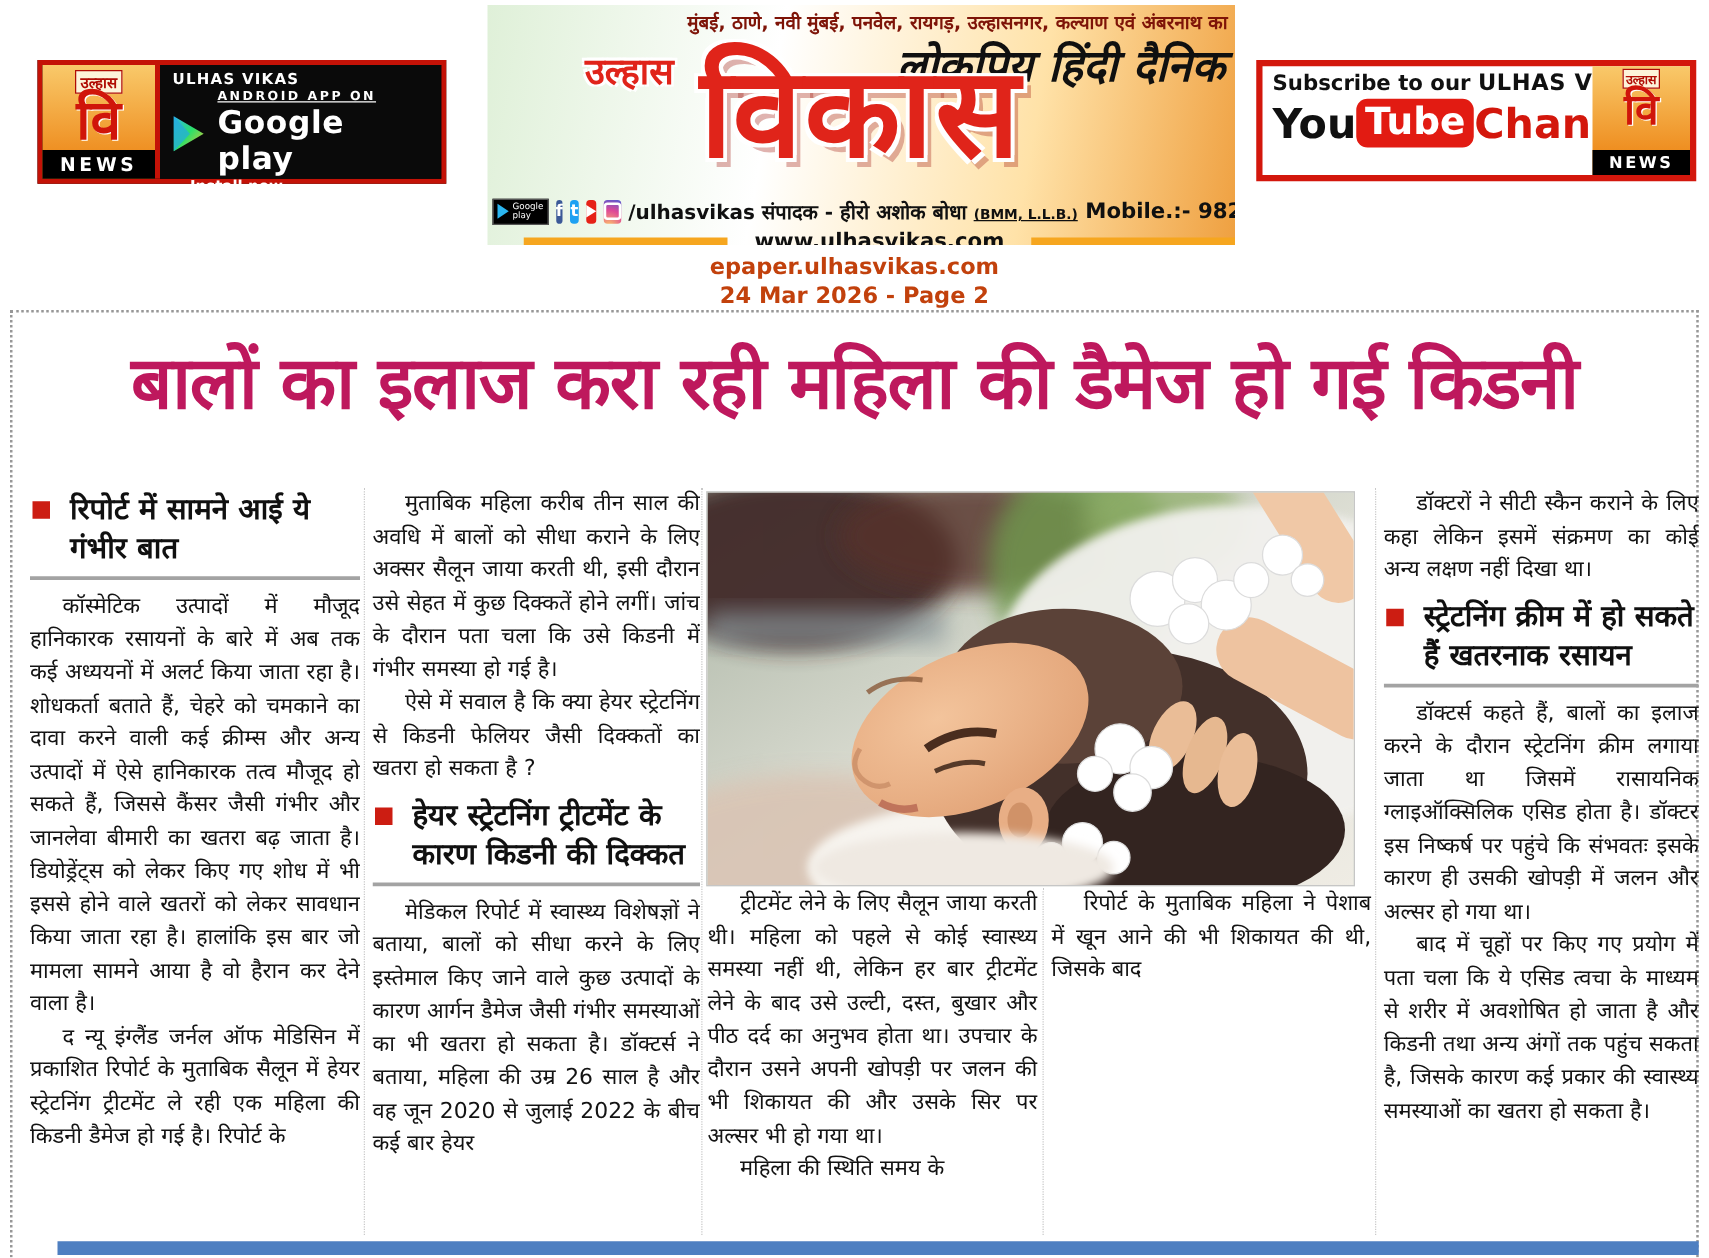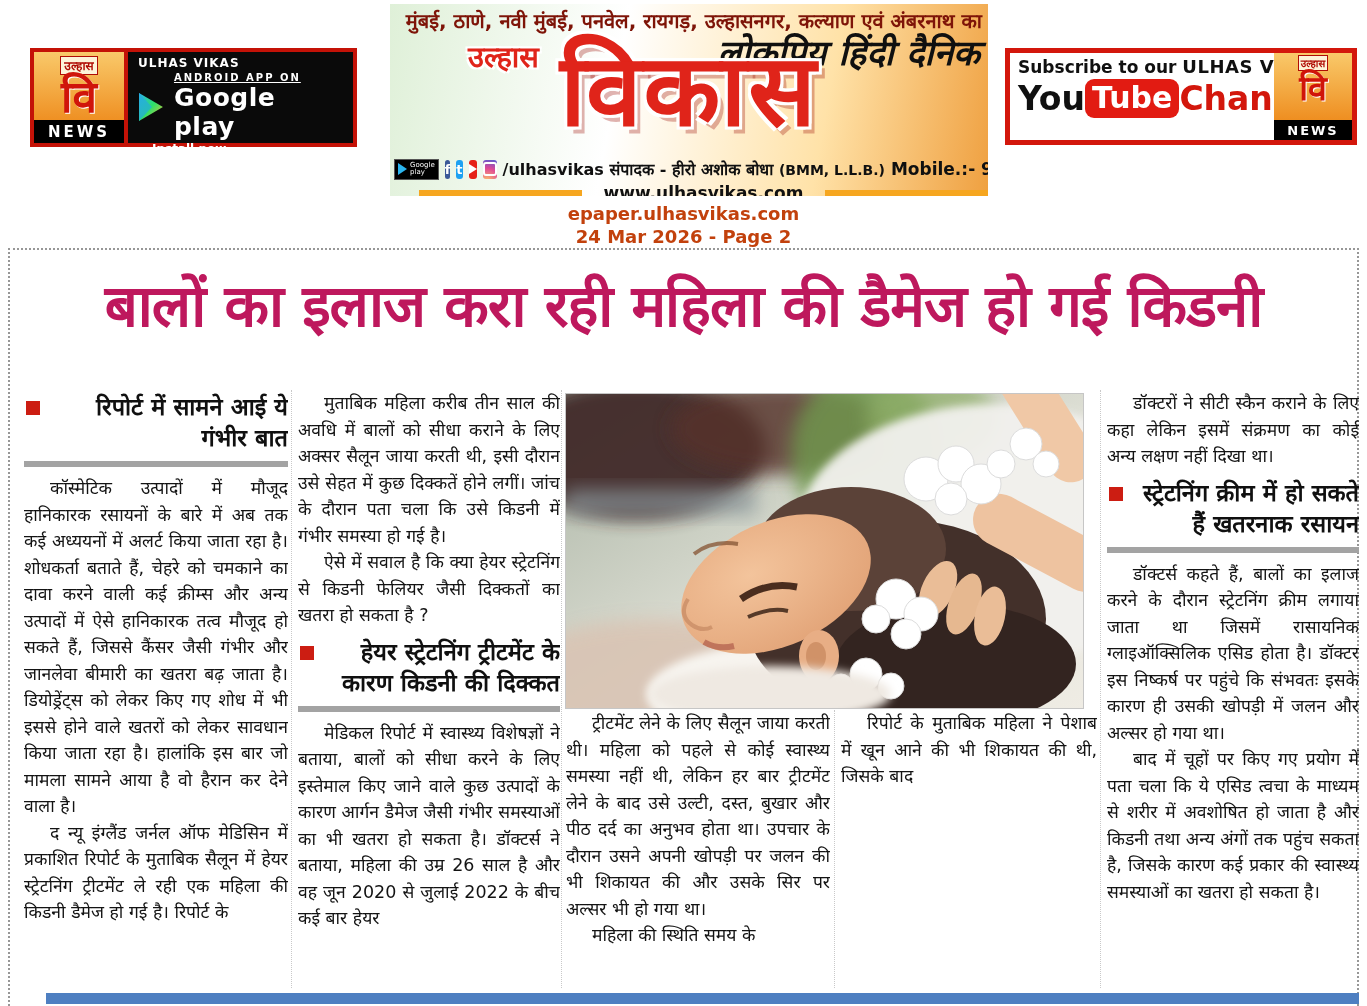--- a/index.html
+++ b/index.html
@@ -13,36 +13,36 @@
   .lb-logo .glyph{font-size:44px;font-weight:900;color:#d0150a;line-height:1.0;text-shadow:1px 1px 0 #fff;}
   .news-strip{position:absolute;left:0;bottom:0;width:100%;height:23px;background:#000;color:#fff;font-weight:800;font-size:15px;letter-spacing:3px;display:flex;align-items:center;justify-content:center;}
   .lb-app{flex:1;background:#0a0a0a;border-left:4px solid #c41207;padding:4px 8px 2px 10px;color:#fff;position:relative;box-sizing:border-box;}
   .lb-app .uv{font-size:12px;font-weight:800;letter-spacing:1px;}
   .lb-row{display:flex;align-items:center;gap:10px;margin-top:2px;}
   .gp-col .on{font-size:10px;letter-spacing:2px;font-weight:700;text-decoration:underline;}
   .gp-col .gp{font-size:25px;font-weight:600;letter-spacing:0.5px;}
   .install{font-size:12px;font-weight:800;margin:1px 0 0 14px;}
 
   .masthead{position:absolute;left:390px;top:4px;width:598px;height:192px;background:linear-gradient(100deg,#dff0d8 0%,#ffffff 38%,#ffe2a8 72%,#efa040 100%);overflow:hidden;}
-  .tag1{position:absolute;top:3px;right:6px;font-size:20px;font-weight:800;color:#7e1408;white-space:nowrap;}
+  .tag1{position:absolute;top:3px;right:6px;font-size:15px;font-weight:800;color:#7e1408;white-space:nowrap;}
   .tag2{position:absolute;top:24px;right:8px;font-size:35px;font-weight:800;color:#101010;font-style:italic;}
   .logo-small{position:absolute;top:32px;left:78px;font-size:29px;font-weight:900;color:#e0241a;text-shadow:-2px -2px 0 #fff,2px -2px 0 #fff,-2px 2px 0 #fff,2px 2px 0 #fff;}
   .logo-main{position:absolute;top:34px;left:0;width:100%;text-align:center;font-size:100px;line-height:1.06;font-weight:900;color:#e0241a;letter-spacing:2px;
     text-shadow:-3px -3px 0 #fff,3px -3px 0 #fff,-3px 3px 0 #fff,3px 3px 0 #fff,6px 7px 0 rgba(160,25,15,.33);}
   .social-row{position:absolute;left:4px;right:4px;top:153px;height:24px;display:flex;align-items:center;gap:6px;}
   .mini-gp{width:56px;height:21px;background:#000;color:#fff;display:flex;align-items:center;gap:3px;padding:0 3px;box-sizing:border-box;border:1px solid #555;}
   .mini-gp .tri{width:0;height:0;border-top:6px solid transparent;border-bottom:6px solid transparent;border-left:9px solid #2bb6f0;}
   .mini-gp .t{font-size:7px;line-height:1;}
   .sicon{width:19px;height:19px;border-radius:3px;display:flex;align-items:center;justify-content:center;color:#fff;font-weight:800;font-size:13px;line-height:1;}
   .fb{background:#3b5998;} .tw{background:#1da1f2;} .yt{background:#e62117;}
   .ig{background:radial-gradient(circle at 30% 110%,#fdc468,#df4996 55%,#4f5bd5);}
   .ig-ring{width:10px;height:10px;border:2px solid #fff;border-radius:3px;}
   .yt .tri{width:0;height:0;border-top:5px solid transparent;border-bottom:5px solid transparent;border-left:8px solid #fff;}
   .handle-line{font-size:16px;font-weight:800;color:#101010;white-space:nowrap;}
-  .handle-line .deg{font-size:14px;font-weight:700;}
+  .handle-line .deg{font-size:11px;font-weight:700;text-decoration:underline;}
   .mobile{margin-left:auto;font-size:17px;font-weight:800;color:#101010;white-space:nowrap;}
   .site-bar{position:absolute;left:0;right:0;top:179px;display:flex;align-items:center;justify-content:center;gap:22px;padding-left:29px;}
   .orange-bar{width:175px;height:7px;background:#f6a61f;}
   .site-url{font-size:17px;font-weight:800;color:#101010;}
 
   .right-badge{position:absolute;left:1005px;top:48px;width:352px;height:97px;border:5px solid #d3170c;background:#fff;display:flex;box-sizing:border-box;}
   .rb-text{flex:1;padding:3px 4px 0 8px;overflow:hidden;}
   .rb-line1{font-size:17px;font-weight:700;color:#101010;white-space:nowrap;}
   .rb-line1 b{font-size:18px;font-weight:900;letter-spacing:0.5px;}
   .rb-line2{display:flex;align-items:center;gap:0;margin-top:2px;}
@@ -59,21 +59,21 @@
   
   .article{position:absolute;left:8px;top:248px;width:1351px;height:758px;border:2px dotted #979797;border-bottom:none;box-sizing:border-box;}
   .headline{margin-top:24px;text-align:center;font-size:58px;line-height:1.12;font-weight:800;color:#be185d;letter-spacing:-1px;padding:0 20px;}
   .col{position:absolute;overflow:hidden;font-size:17.5px;line-height:26.5px;color:#131313;}
   .col1{left:14px;top:140px;width:264px;height:598px;}
   .col2{left:288px;top:140px;width:262px;height:598px;}
   .col3{left:556px;top:460px;width:264px;height:278px;}
   .col4{left:831px;top:460px;width:256px;height:278px;}
   .col5{left:1097px;top:140px;width:252px;height:598px;}
   .body-p{margin:0;text-indent:26px;text-align:justify;}
-  .subhead{position:relative;padding:2px 0 7px 32px;border-bottom:6px solid #a3a3a3;font-size:23.5px;font-weight:800;line-height:31px;color:#101010;margin-bottom:8px;text-align:right;}
+  .subhead{position:relative;padding:2px 0 7px 32px;border-bottom:3px solid #a3a3a3;font-size:23.5px;font-weight:800;line-height:31px;color:#101010;margin-bottom:8px;}
   .bullet{position:absolute;left:2px;top:11px;width:14px;height:14px;background:#cc1d12;}
   .vsep{position:absolute;border-left:1px dotted #c9c9c9;top:140px;height:598px;}
   .vs1{left:281px;} .vs2{left:551px;} .vs3{left:824px;top:460px;height:278px;} .vs4{left:1090px;}
   .photo{position:absolute;left:555px;top:143px;width:517px;height:314px;border:1px solid #c6c6c6;overflow:hidden;background:#dfe3da;}
   .blue-bar{position:absolute;left:46px;top:993px;width:1313px;height:11px;background:#4e7fc1;}
 </style>
 </head>
 <body>
 
 <div class="page">

